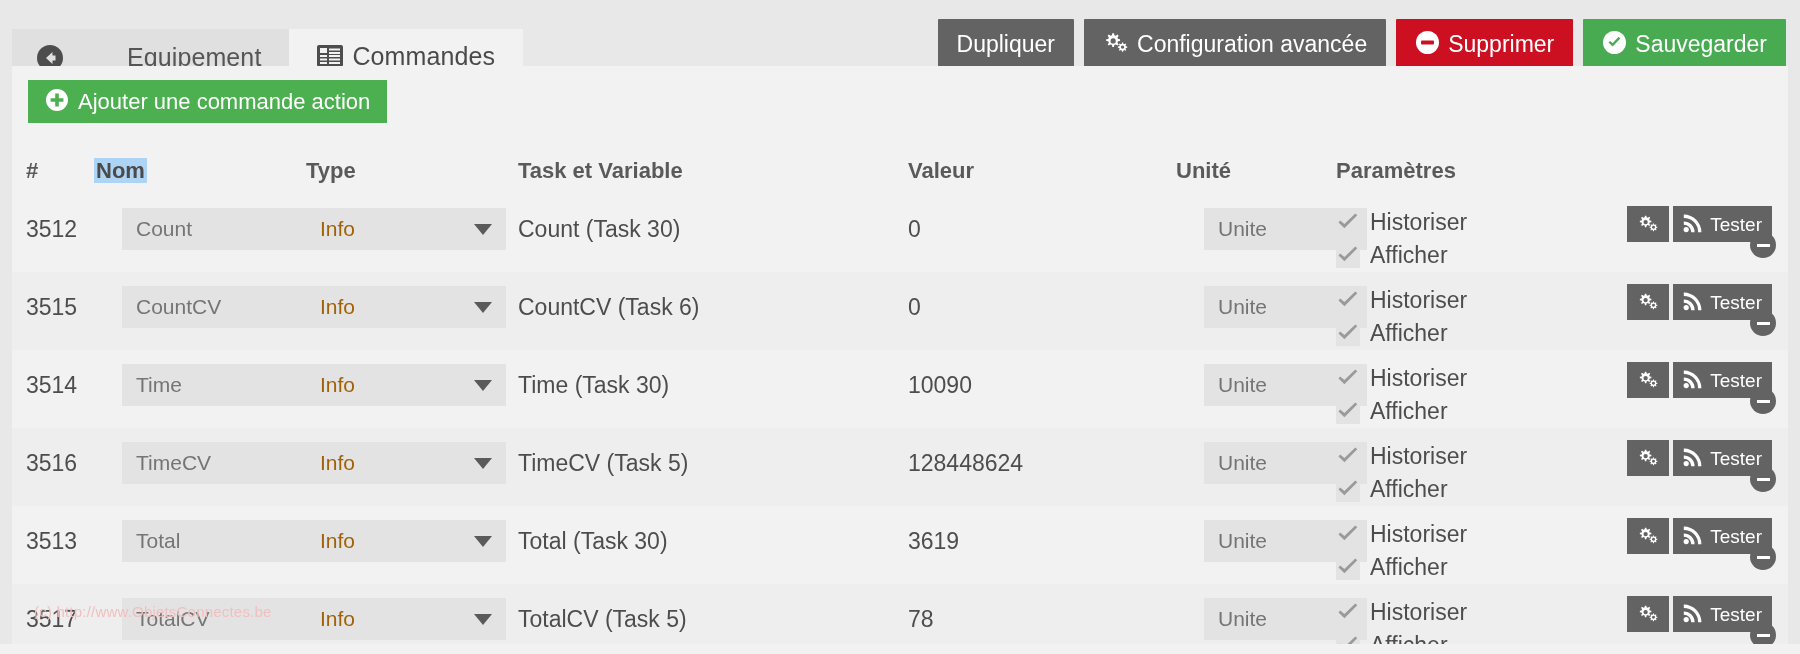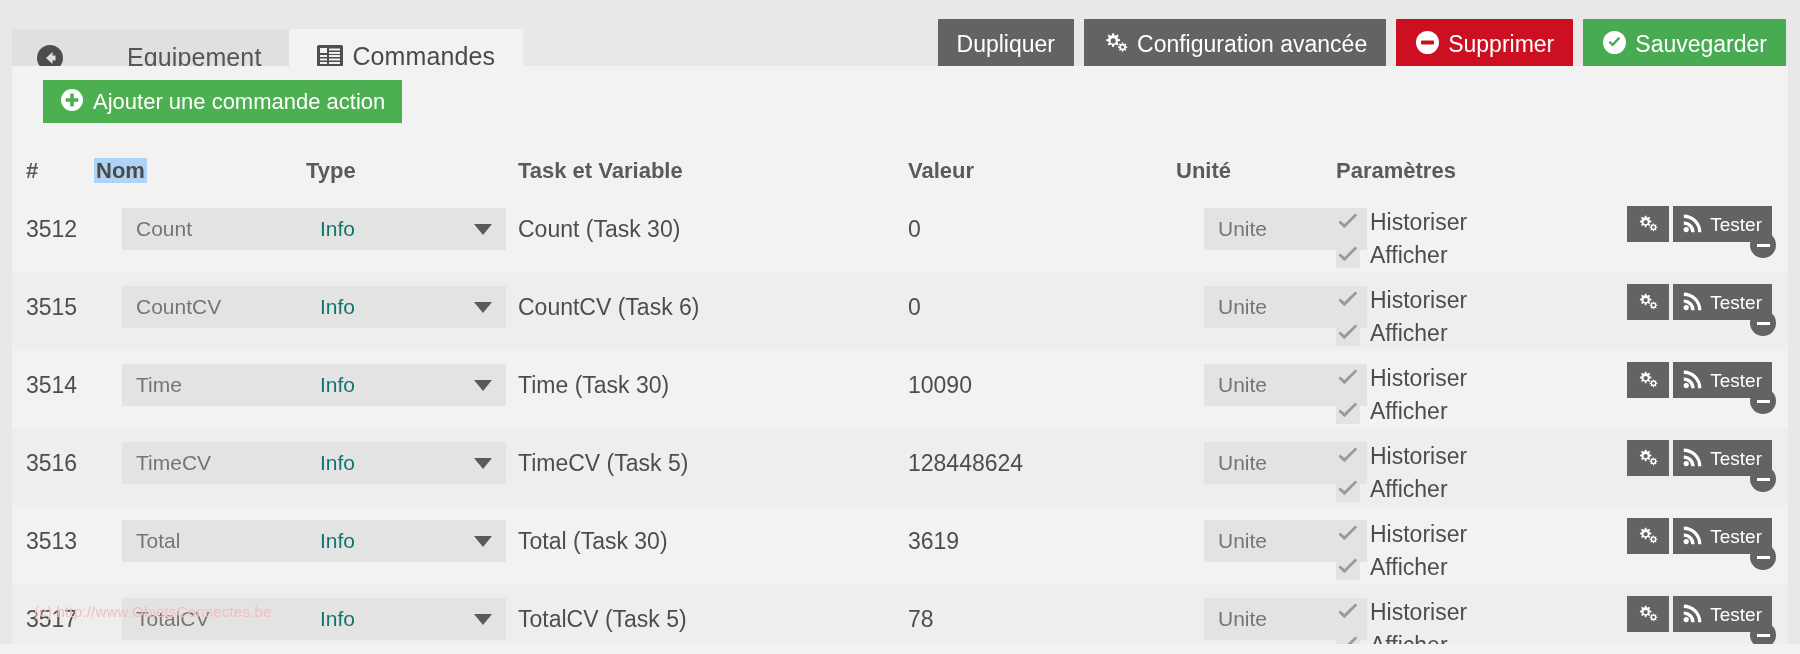--- a/index.html
+++ b/index.html
@@ -83,21 +83,21 @@
   
   .panel {
     position: absolute;
     left: 12px; top: 66px;
     width: 1776px;
     height: 578px;
     background: #f2f2f2;
   }
   .btn-add {
     position: absolute;
-    left: 31px; top: 14px;
+    left: 16px; top: 14px;
     display: inline-flex;
     align-items: center;
     gap: 9px;
     height: 43px;
     padding: 0 17px;
     background: #4caf50;
     color: #fff;
     font-size: 22px;
     border: none;
     cursor: pointer;
@@ -165,21 +165,21 @@
     position: relative;
     width: 200px;
     height: 42px;
     background: #e3e3e3;
   }
   .selbox .sellabel {
     position: absolute;
     left: 14px; top: 0;
     line-height: 42px;
     font-size: 21px;
-    color: #0f766e;
+    color: #a16207;
   }
   .selbox .caret {
     position: absolute;
     right: 14px; top: 16px;
     width: 0; height: 0;
     border-left: 9px solid transparent;
     border-right: 9px solid transparent;
     border-top: 11px solid #5a5a5a;
   }
 

